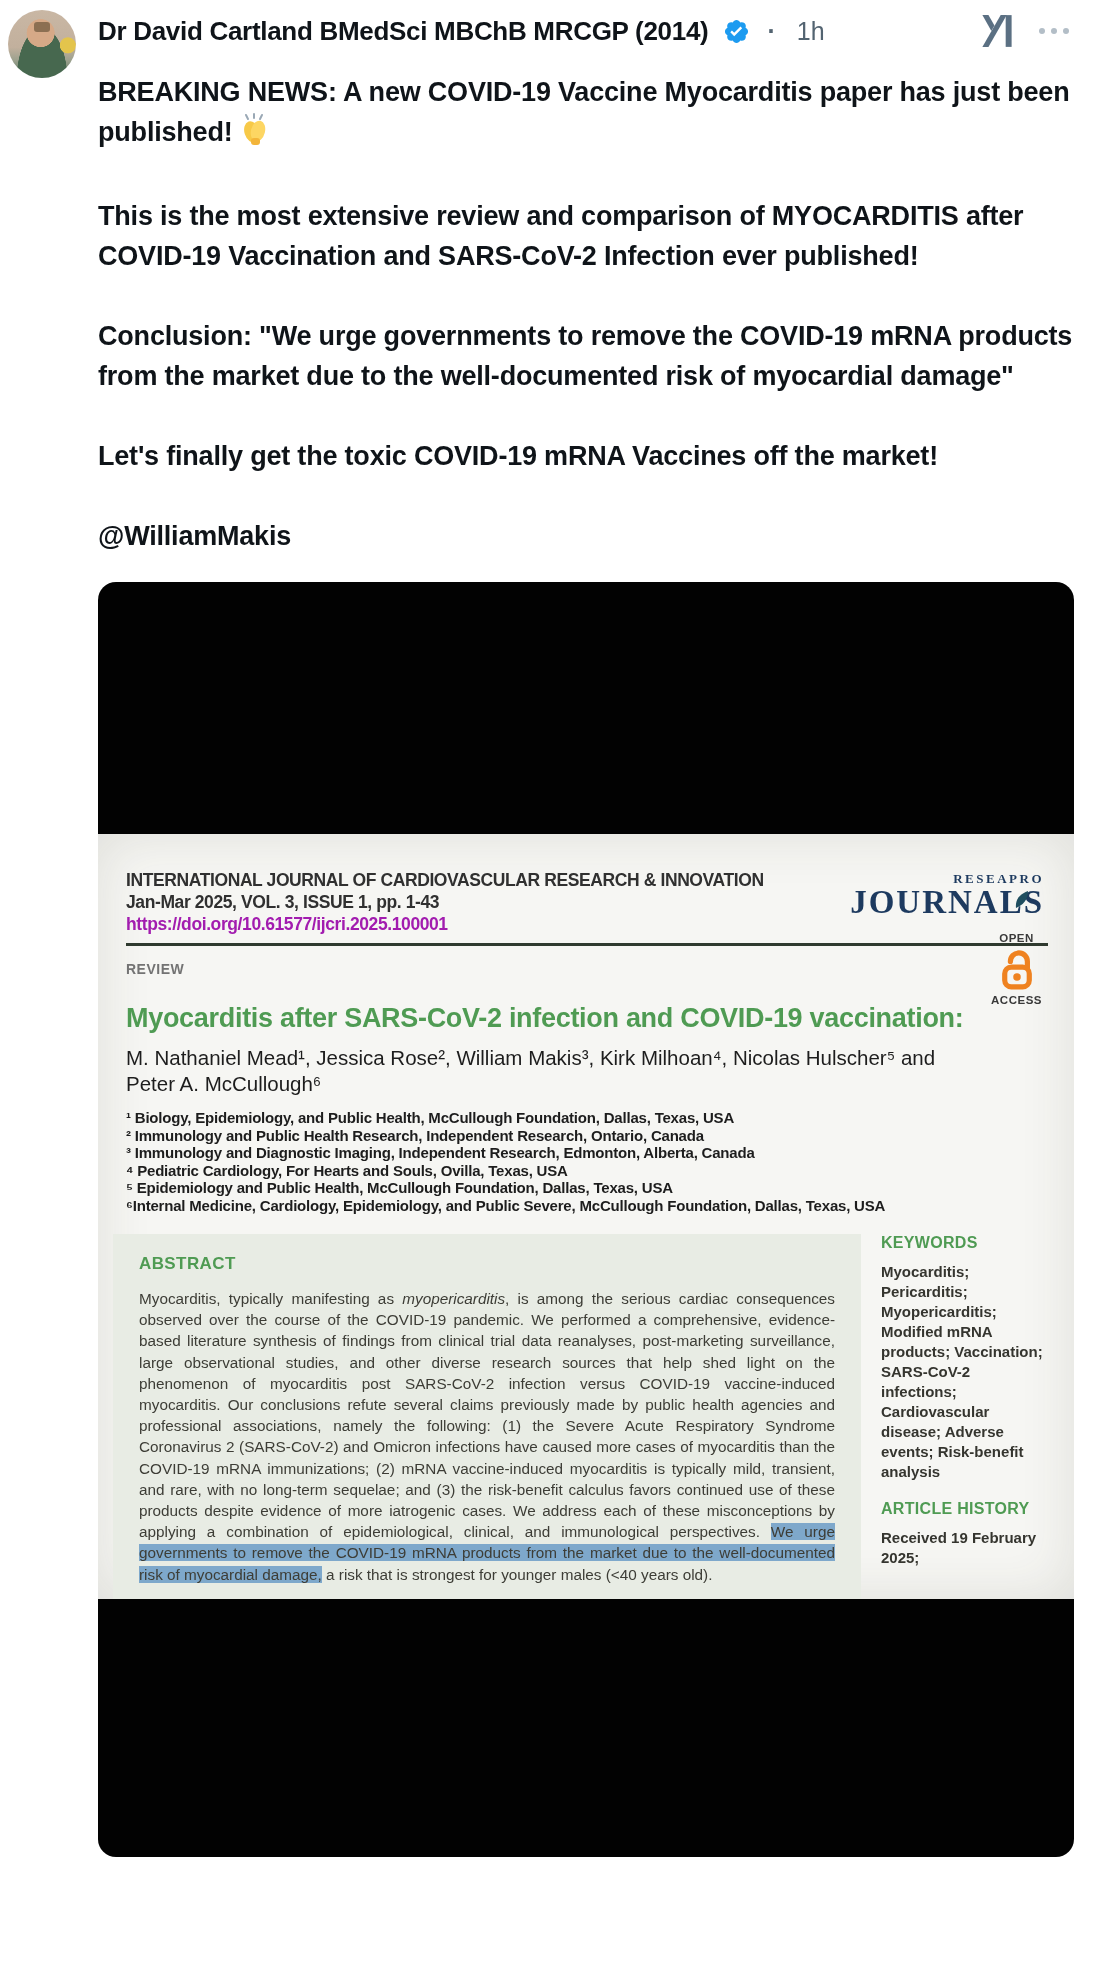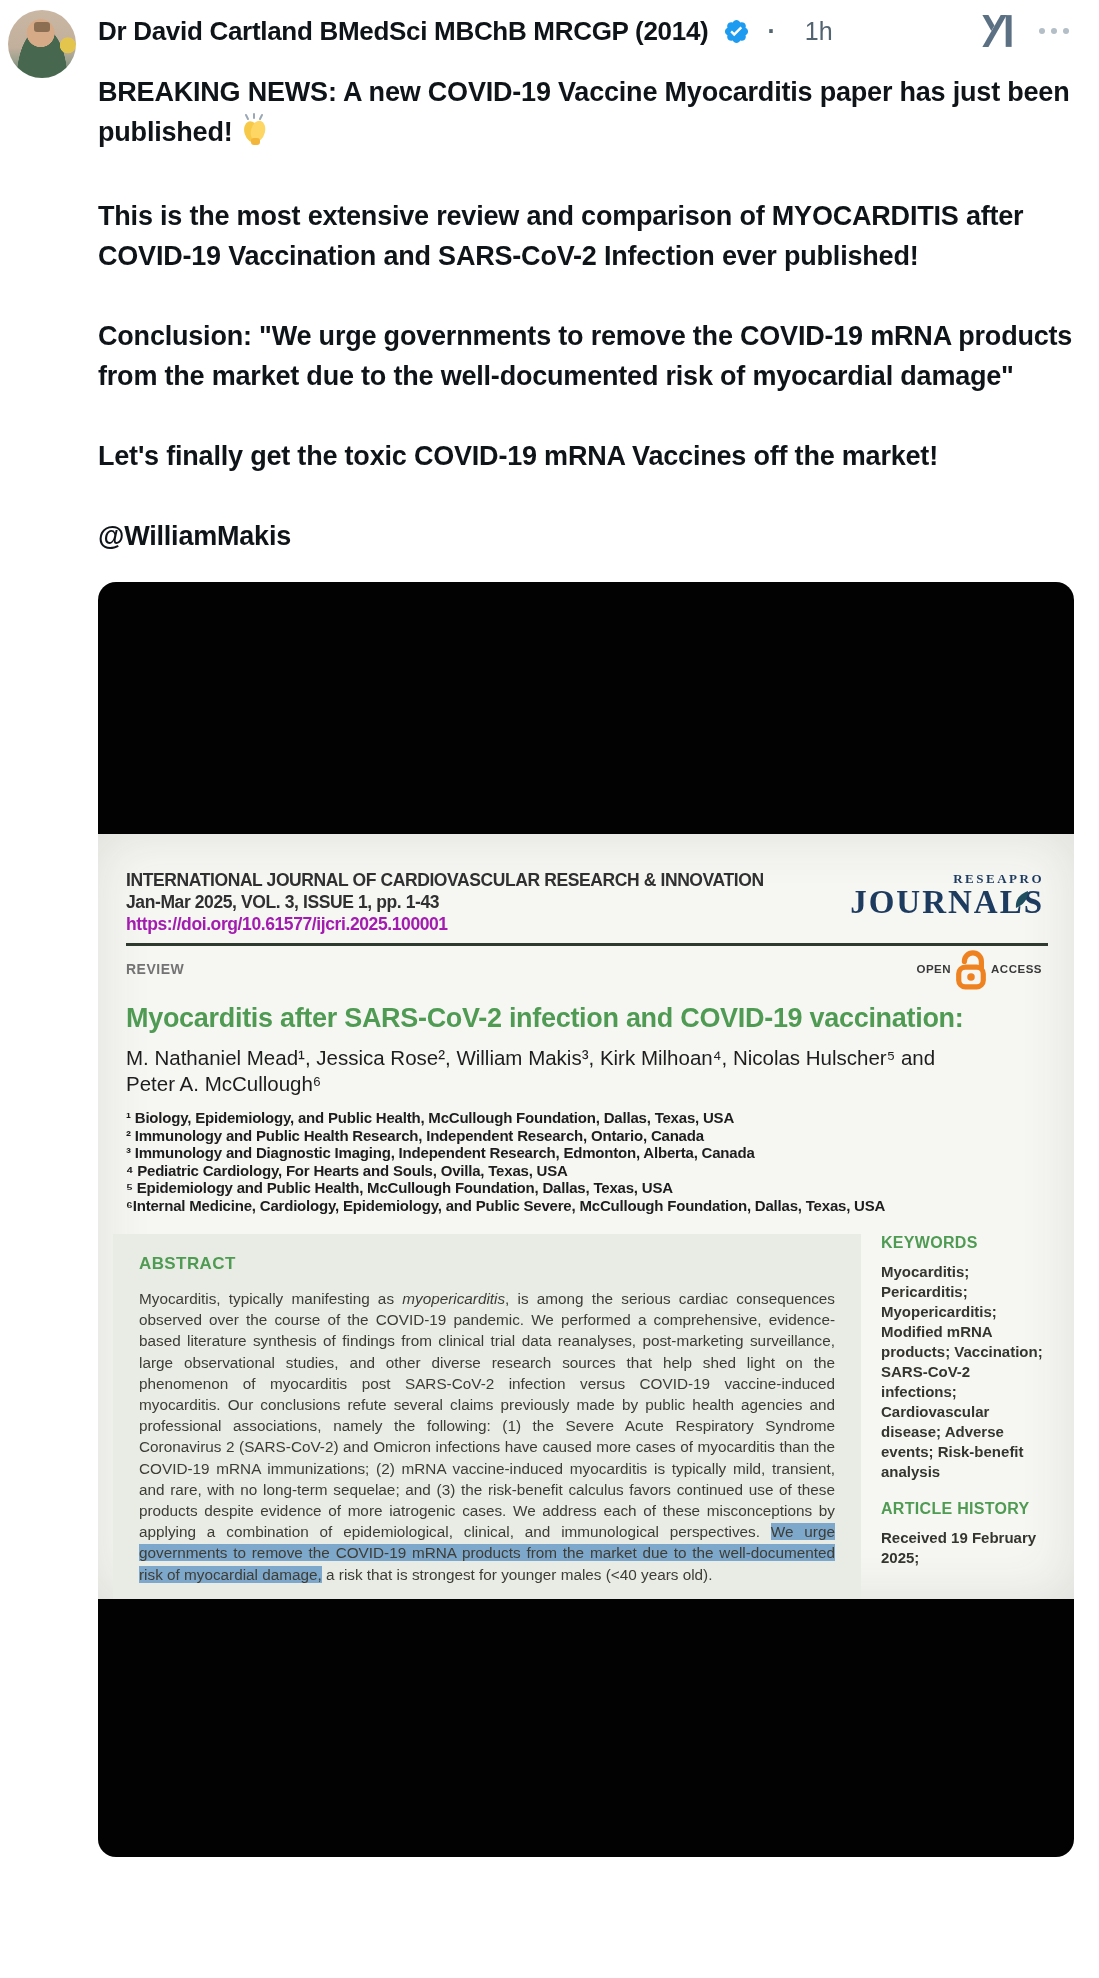--- a/index.html
+++ b/index.html
@@ -8,21 +8,21 @@
   .avatar{position:absolute;left:8px;top:10px;width:68px;height:68px;border-radius:50%;overflow:hidden;cursor:pointer;
     background:
       radial-gradient(circle at 88% 52%, #e3c44c 0 11%, rgba(0,0,0,0) 12%),
       radial-gradient(circle at 48% 34%, #d6a987 0 24%, rgba(0,0,0,0) 25%),
       radial-gradient(ellipse at 50% 102%, #47684f 0 52%, rgba(0,0,0,0) 53%),
       linear-gradient(180deg,#c9b7a4 0%,#c2b09d 55%,#9aa08d 75%,#4a6b52 100%);}
   .avatar::after{content:"";position:absolute;left:26px;top:12px;width:16px;height:10px;border-radius:3px;background:#8c6f52;}
   .header-row{display:flex;align-items:center;height:46px;gap:8px;}
   .name{font-size:26px;font-weight:800;letter-spacing:-0.3px;white-space:nowrap;cursor:pointer;}
   .badge{margin-left:7px;flex:0 0 auto;display:inline-flex;}
-  .time{margin-left:21px;font-size:25px;color:#536471;font-weight:500;white-space:nowrap;}
+  .time{margin-left:13px;font-size:25px;color:#536471;font-weight:500;white-space:nowrap;}
   .dot-sep{margin-left:9px;font-size:25px;color:#536471;font-weight:700;}
   .head-right{margin-left:auto;display:flex;align-items:center;gap:22px;padding-right:12px;}
   .icon-btn{display:inline-flex;align-items:center;justify-content:center;cursor:pointer;background:none;border:none;padding:0;}
   .tweet-body{margin-top:18px;}
   .tweet-body p{margin:0 0 40px;font-size:27px;font-weight:700;line-height:40px;letter-spacing:-0.2px;color:#0f1419;}
   .tweet-body p.mention-line{margin-bottom:0;}
   .mention{color:#0f1419;cursor:pointer;}
   .clap{display:inline-block;vertical-align:-4px;margin-left:6px;}
   
   .media-card{margin-top:26px;width:976px;height:1275px;border-radius:18px;background:#020202;position:relative;overflow:hidden;cursor:pointer;}
@@ -31,21 +31,21 @@
   .page-top{display:flex;justify-content:space-between;align-items:flex-start;}
   .journal-meta{font-size:17.5px;font-weight:700;color:#303030;line-height:22px;letter-spacing:-0.4px;}
   .doi{color:#a21caf;}
   .logo{text-align:right;padding-right:4px;margin-top:2px;}
   .logo-top{font-family:"Liberation Serif","DejaVu Serif",serif;font-size:13px;font-weight:700;color:#1d3a5f;letter-spacing:2.5px;}
   .logo-main{position:relative;font-family:"Liberation Serif","DejaVu Serif",serif;font-size:33px;font-weight:700;color:#1d3a5f;letter-spacing:2px;line-height:30px;}
   .leaf-icon{position:absolute;right:14px;bottom:3px;}
   .rule{border:none;border-top:3px solid #2f3a2f;margin:8px 0 0;}
   .review-row{display:flex;justify-content:space-between;align-items:center;margin-top:6px;height:34px;}
   .review-label{font-size:14px;font-weight:700;color:#737373;letter-spacing:0.5px;}
-  .open-access{display:flex;align-items:center;gap:3px;padding-right:6px;}
+  .open-access{display:flex;align-items:center;gap:3px;padding-right:6px;flex-direction:column;}
   .oa-text{font-size:11.5px;font-weight:800;color:#3a3a3a;letter-spacing:0.5px;}
   .paper-title{margin:16px 0 0;font-size:27px;font-weight:700;color:#4f9b53;line-height:33px;letter-spacing:-0.3px;max-width:900px;}
   .authors{margin:10px 0 0;font-size:20.5px;font-weight:400;color:#1d1d1d;line-height:26px;max-width:860px;}
   .affiliations{margin-top:12px;font-size:15px;font-weight:700;color:#1d1d1d;line-height:17.5px;letter-spacing:-0.2px;}
   .columns{display:flex;margin-top:20px;}
   .abstract-box{background:#e8ece4;margin-left:-13px;width:748px;box-sizing:border-box;padding:20px 26px 18px;}
   .abstract-heading{font-size:17px;font-weight:700;color:#4f9b53;letter-spacing:0.4px;margin:0 0 14px;}
   .abstract-text{margin:0;font-size:15.3px;line-height:21.2px;color:#3d3d36;text-align:justify;font-weight:400;}
   .abstract-text em{font-style:italic;}
   .hl{background:#7ea8cb;}

